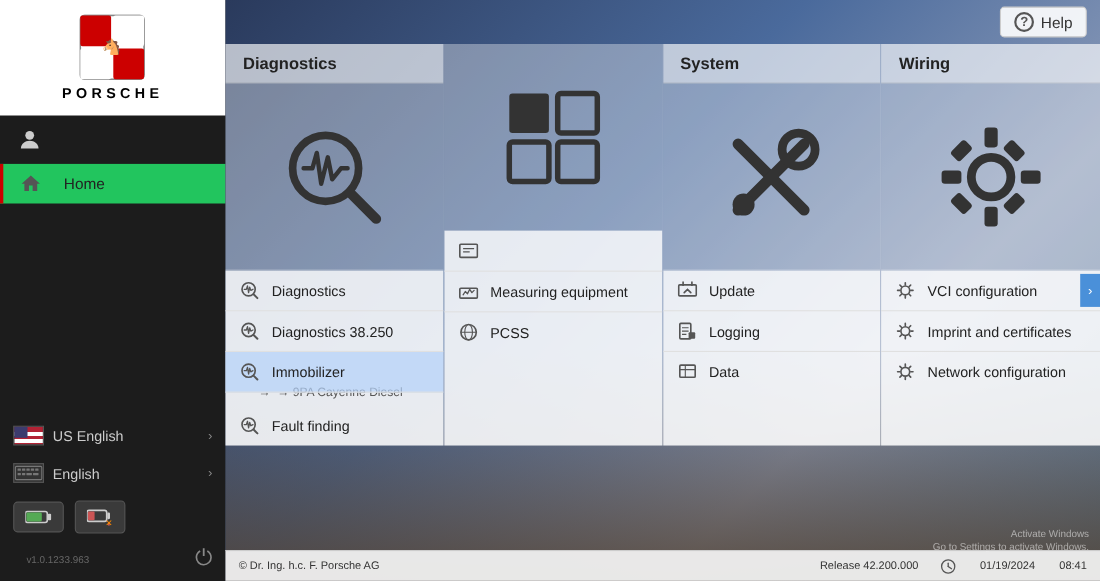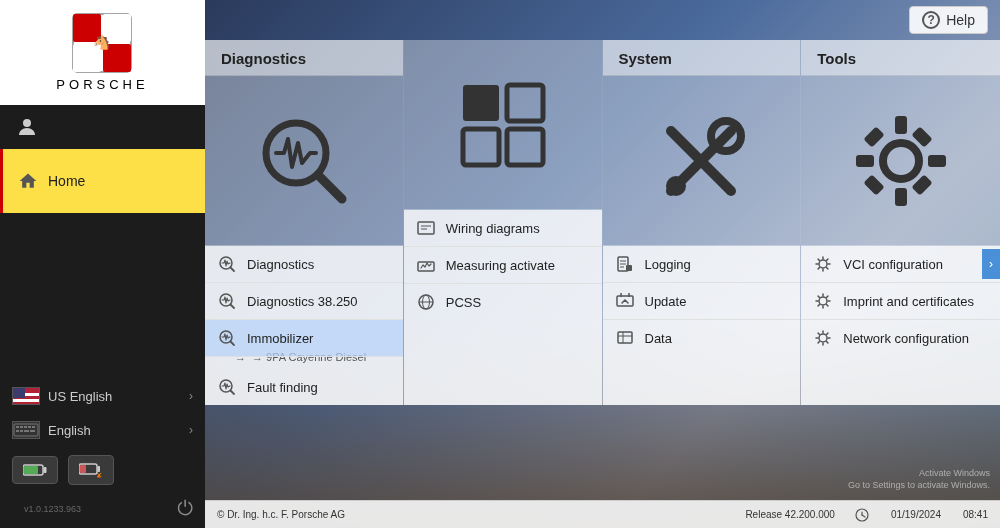--- a/index.html
+++ b/index.html
@@ -30,45 +30,45 @@
       align-items: center;
     }
 
     .porsche-crest {
       width: 60px;
       height: 60px;
     }
 
     .porsche-text {
       font-size: 13px;
-      font-weight: normal;
+      font-weight: bold;
       letter-spacing: 4px;
       color: #000;
       margin-top: 4px;
     }
 
     #sidebar-nav {
       flex: 1;
       display: flex;
       flex-direction: column;
     }
 
     .user-icon-area {
       padding: 10px 15px;
       display: flex;
       align-items: center;
     }
 
     .home-item {
       display: flex;
       align-items: center;
-      padding: 22px 15px;
-      background: #fde047;
+      padding: 8px 15px;
+      background: #22c55e;
       cursor: pointer;
-      gap: 10px;
+      gap: 20px;
       border-left: 3px solid #c00;
     }
 
     .home-item span {
       font-size: 14px;
       color: #222;
     }
 
     .sidebar-spacer { flex: 1; }
 
@@ -311,21 +311,21 @@
 
     .status-date-time {
       display: flex;
       align-items: center;
       gap: 22px;
     }
 
     
     .win-watermark {
       position: absolute;
-      bottom: 36px;
+      bottom: 24px;
       right: 10px;
       font-size: 9px;
       color: rgba(255,255,255,0.5);
       text-align: right;
       z-index: 5;
       line-height: 1.4;
     }
 
     
     .right-arrow {
@@ -524,30 +524,29 @@
       </div>
       <div class="menu-items">
         <div class="menu-item">
           <div class="menu-item-icon">
             <svg width="18" height="18" viewBox="0 0 18 18">
               <rect x="1" y="3" width="16" height="12" rx="1" fill="none" stroke="#555" stroke-width="1.5"></rect>
               <line x1="4" y1="7" x2="14" y2="7" stroke="#555" stroke-width="1"></line>
               <line x1="4" y1="10" x2="10" y2="10" stroke="#555" stroke-width="1"></line>
             </svg>
           </div>
-          <span class="menu-item-text">Wiring diagrams</span>
         </div>
         <div class="menu-item">
           <div class="menu-item-icon">
             <svg width="18" height="18" viewBox="0 0 18 18">
               <rect x="1" y="6" width="16" height="9" rx="1" fill="none" stroke="#555" stroke-width="1.5"></rect>
               <polyline points="4,12 6,9 8,11 10,7 12,10 14,8" fill="none" stroke="#555" stroke-width="1.2" stroke-linecap="round" stroke-linejoin="round"></polyline>
             </svg>
           </div>
-          <span class="menu-item-text">Measuring activate</span>
+          <span class="menu-item-text">Measuring equipment</span>
         </div>
         <div class="menu-item">
           <div class="menu-item-icon">
             <svg width="18" height="18" viewBox="0 0 18 18">
               <circle cx="9" cy="9" r="7" fill="none" stroke="#555" stroke-width="1.5"></circle>
               <ellipse cx="9" cy="9" rx="3.5" ry="7" fill="none" stroke="#555" stroke-width="1"></ellipse>
               <line x1="2" y1="9" x2="16" y2="9" stroke="#555" stroke-width="1"></line>
             </svg>
           </div>
           <span class="menu-item-text">PCSS</span>
@@ -561,58 +560,58 @@
         <svg width="100" height="100" viewBox="0 0 100 100">
 
           <line x1="20" y1="20" x2="80" y2="80" stroke="#333" stroke-width="10" stroke-linecap="round"></line>
           <line x1="80" y1="20" x2="20" y2="80" stroke="#333" stroke-width="10" stroke-linecap="round"></line>
 
           <circle cx="75" cy="25" r="15" fill="none" stroke="#333" stroke-width="8"></circle>
           <circle cx="25" cy="75" r="10" fill="#333"></circle>
         </svg>
       </div>
       <div class="menu-items">
+        <div class="menu-item">
+          <div class="menu-item-icon">
+            <svg width="18" height="18" viewBox="0 0 18 18">
+              <rect x="1" y="4" width="16" height="10" rx="1" fill="none" stroke="#555" stroke-width="1.5"></rect>
+              <line x1="5" y1="1" x2="5" y2="5" stroke="#555" stroke-width="1.5"></line>
+              <line x1="13" y1="1" x2="13" y2="5" stroke="#555" stroke-width="1.5"></line>
+              <polyline points="6,11 9,8 12,11" fill="none" stroke="#555" stroke-width="1.5" stroke-linecap="round"></polyline>
+            </svg>
+          </div>
+          <span class="menu-item-text">Update</span>
+        </div>
         <div class="menu-item">
           <div class="menu-item-icon">
             <svg width="18" height="18" viewBox="0 0 18 18">
               <rect x="2" y="2" width="10" height="14" rx="1" fill="none" stroke="#555" stroke-width="1.5"></rect>
               <line x1="4" y1="6" x2="10" y2="6" stroke="#555" stroke-width="1"></line>
               <line x1="4" y1="9" x2="10" y2="9" stroke="#555" stroke-width="1"></line>
               <line x1="4" y1="12" x2="8" y2="12" stroke="#555" stroke-width="1"></line>
               <rect x="10" y="10" width="6" height="6" rx="1" fill="#555"></rect>
             </svg>
           </div>
           <span class="menu-item-text">Logging</span>
         </div>
         <div class="menu-item">
           <div class="menu-item-icon">
             <svg width="18" height="18" viewBox="0 0 18 18">
-              <rect x="1" y="4" width="16" height="10" rx="1" fill="none" stroke="#555" stroke-width="1.5"></rect>
-              <line x1="5" y1="1" x2="5" y2="5" stroke="#555" stroke-width="1.5"></line>
-              <line x1="13" y1="1" x2="13" y2="5" stroke="#555" stroke-width="1.5"></line>
-              <polyline points="6,11 9,8 12,11" fill="none" stroke="#555" stroke-width="1.5" stroke-linecap="round"></polyline>
-            </svg>
-          </div>
-          <span class="menu-item-text">Update</span>
-        </div>
-        <div class="menu-item">
-          <div class="menu-item-icon">
-            <svg width="18" height="18" viewBox="0 0 18 18">
               <rect x="2" y="3" width="14" height="11" rx="1" fill="none" stroke="#555" stroke-width="1.5"></rect>
               <line x1="2" y1="7" x2="16" y2="7" stroke="#555" stroke-width="1"></line>
               <line x1="7" y1="3" x2="7" y2="14" stroke="#555" stroke-width="1"></line>
             </svg>
           </div>
           <span class="menu-item-text">Data</span>
         </div>
       </div>
     </div>
 
     <div class="menu-col">
-      <div class="menu-header">Tools</div>
+      <div class="menu-header">Wiring</div>
       <div class="menu-icon-area">
         <svg width="100" height="100" viewBox="0 0 100 100">
 
           <circle cx="50" cy="50" r="18" fill="none" stroke="#333" stroke-width="8"></circle>
 
           <rect x="44" y="5" width="12" height="18" rx="3" fill="#333"></rect>
           <rect x="44" y="77" width="12" height="18" rx="3" fill="#333"></rect>
           <rect x="5" y="44" width="18" height="12" rx="3" fill="#333"></rect>
           <rect x="77" y="44" width="18" height="12" rx="3" fill="#333"></rect>
           <rect x="17" y="17" width="12" height="18" rx="3" fill="#333" transform="rotate(45 23 26)"></rect>

